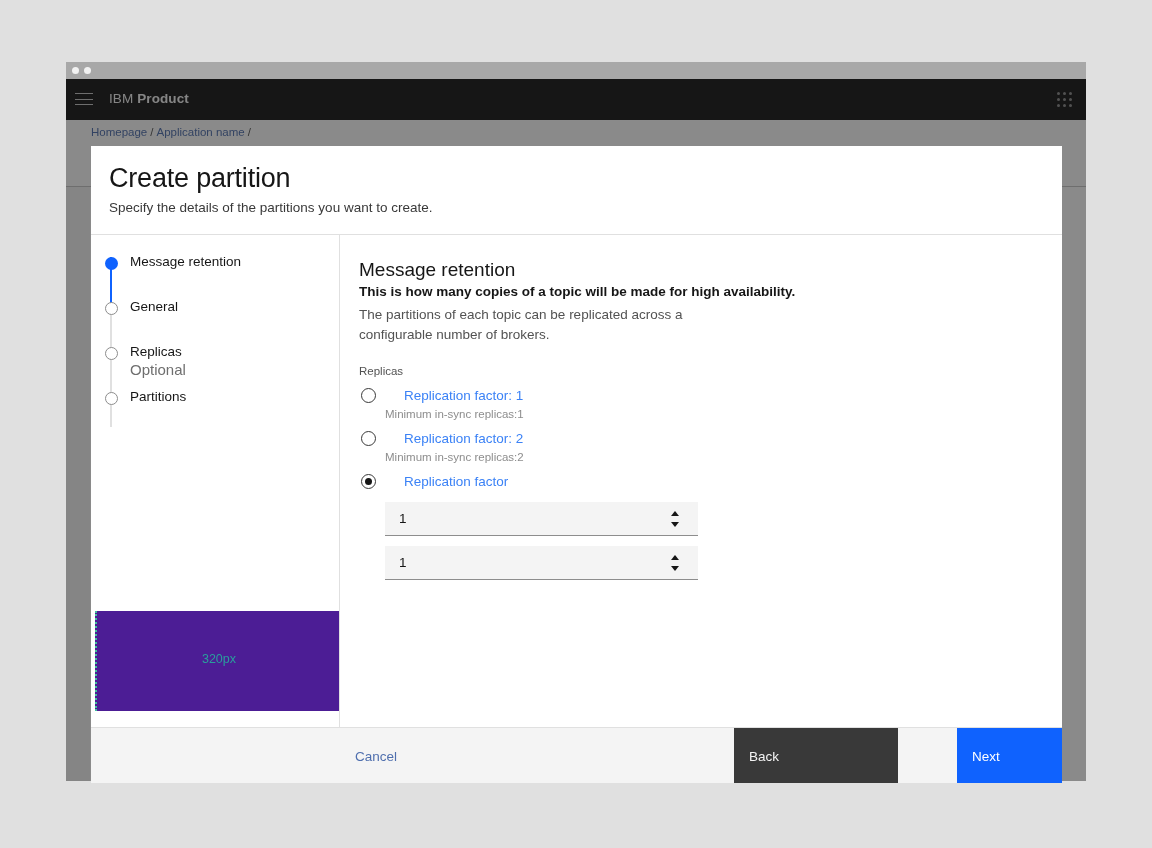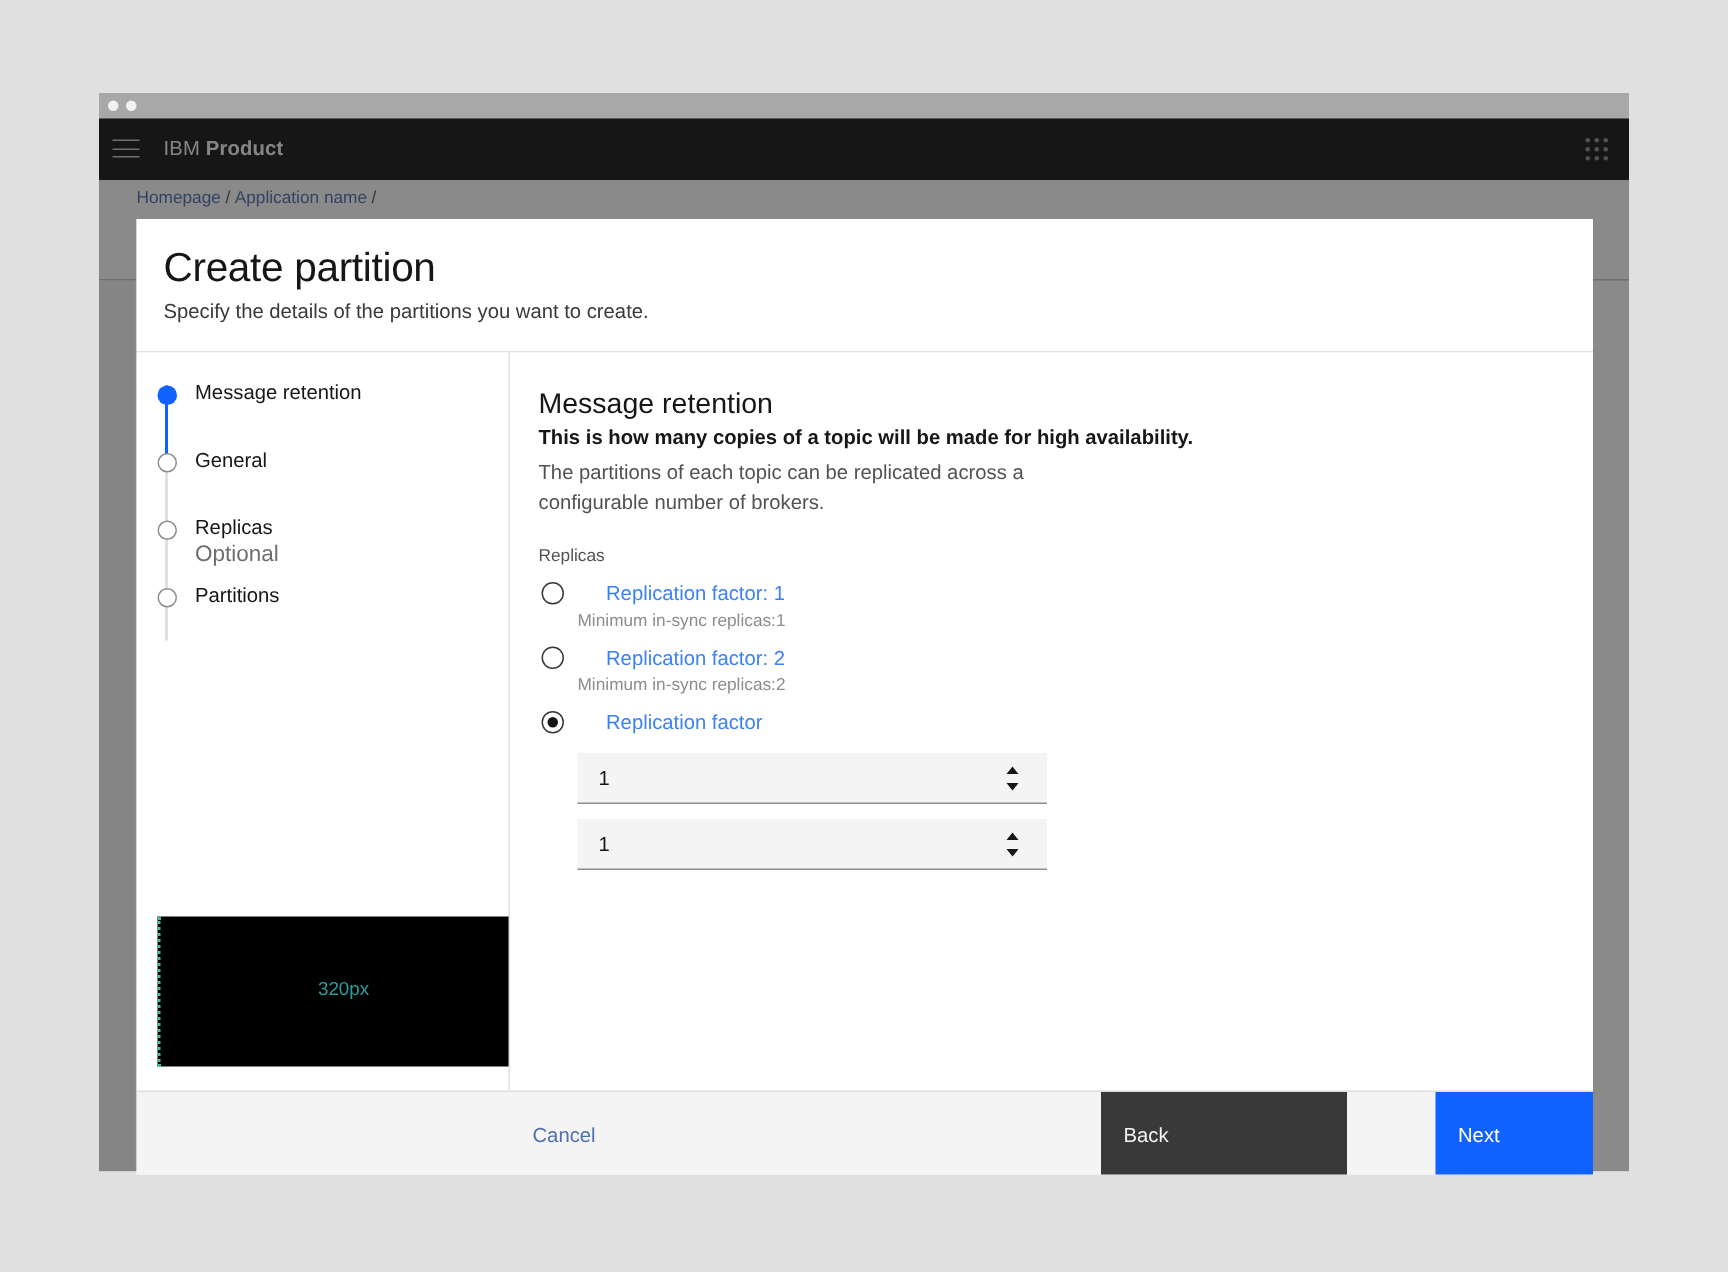--- a/index.html
+++ b/index.html
@@ -139,23 +139,23 @@
     position: absolute; left: 29px; top: 3px;
     font-size: 13.5px; color: #161616;
   }
   .nav-item.on .nl { color: #161616; }
   .nav-item .nopt {
     position: absolute; left: 29px; top: 20px;
     font-size: 15px; color: #6f6f6f;
   }
 
   .measure {
-    position: absolute; left: 14px; top: 376px;
+    position: absolute; left: 4px; top: 376px;
     width: 248px; height: 100px;
-    background: #000000;
+    background: #4c1d95;
     border-left: 2px dotted #42be9c;
     border-right: 2px dotted #42be9c;
   }
   .measure span {
     position: absolute; left: 0; right: 0; top: 41px;
     text-align: center; font-size: 12.5px; color: #2a9d9d;
   }
 
   
   .content {

